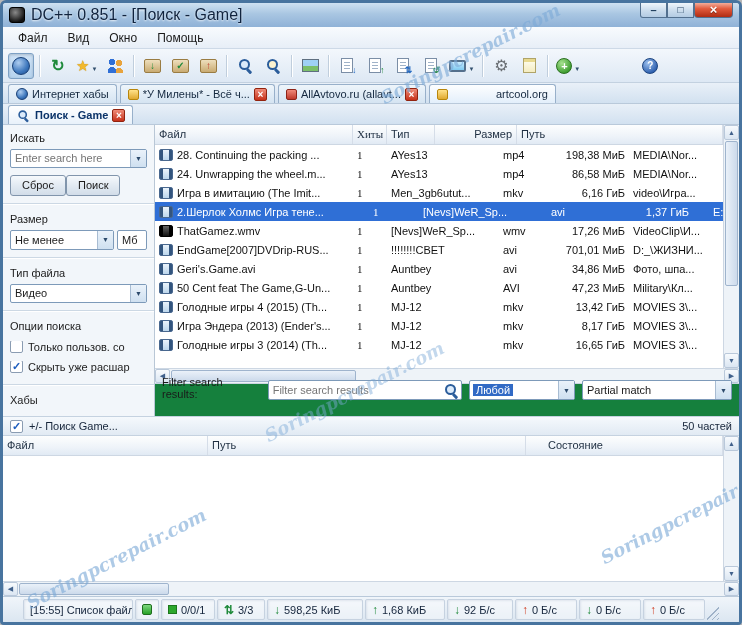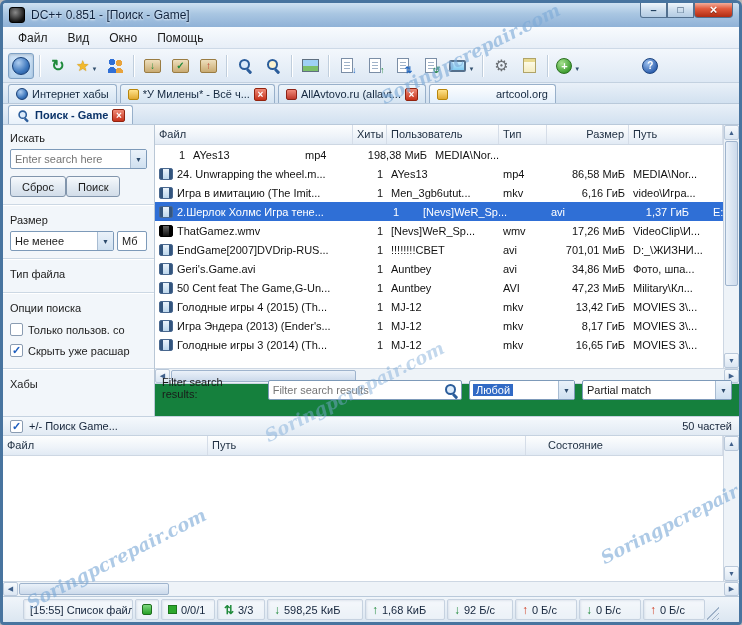--- a/index.html
+++ b/index.html
@@ -8,21 +8,21 @@
 
   .window { position:relative; width:742px; height:625px; display:flex; flex-direction:column;
     border:3px solid #48749f; border-radius:6px 6px 4px 4px; overflow:hidden;
     background:#dce7f3; box-shadow: inset 0 0 0 1px rgba(255,255,255,.55); }
 
   
   .titlebar { height:24px; flex:0 0 24px; display:flex; align-items:center; gap:6px; padding:0 6px;
     background: linear-gradient(#cfe1f2, #a9c6e2 45%, #8fb2d7); }
   .appic { width:16px; height:16px; border-radius:3px;
     background: radial-gradient(circle at 38% 32%, #8a8a8a, #111 75%); border:1px solid #000; }
-  .title { font-size:12px; color:#10233e; text-shadow:0 1px 2px rgba(255,255,255,.85); white-space:nowrap; }
+  .title { font-size:16px; color:#10233e; text-shadow:0 1px 2px rgba(255,255,255,.85); white-space:nowrap; }
   .win-controls { margin-left:auto; align-self:flex-start; display:flex; margin-top:-1px; }
   .wc { width:27px; height:16px; border:1px solid #53708f; border-top:none; display:flex; align-items:center; justify-content:center;
     background: linear-gradient(#f5f9fd,#cfdfee 50%,#b3cbe3); }
   .wc-min { border-radius:0 0 0 3px; }
   .wc-min::after { content:"–"; font-size:11px; font-weight:bold; color:#1b3a5a; }
   .wc-max::after { content:"□"; font-size:10px; color:#1b3a5a; }
   .wc-close { width:39px; border-radius:0 0 4px 4px;
     background: linear-gradient(#f6bcab,#e25a3c 45%,#b02c12); }
   .wc-close::after { content:"×"; font-size:13px; font-weight:bold; color:#fff; text-shadow:0 1px 1px rgba(0,0,0,.4); }
 
@@ -129,21 +129,21 @@
   .rhead { height:20px; flex:0 0 20px; display:flex; font-size:11px; color:#1d2d40;
     background: linear-gradient(#fdfefe,#eef3f9 60%,#e1eaf4); border-bottom:1px solid #cdd7e3; }
   .hc { padding:3px 4px; border-right:1px solid #d5dde8; white-space:nowrap; overflow:hidden; }
   .rbody { flex:1 1 auto; overflow:hidden; font-size:11px; color:#121212; background:#fff; }
   .rrow { display:flex; height:19px; align-items:center; }
   .rrow.selected { background:#2f6fd6; color:#fff;gap:16px; }
   .cell { padding:0 4px; white-space:nowrap; overflow:hidden; }
   .c-file { width:198px; flex:0 0 198px; }
   div.cell.c-file { display:flex; align-items:center; gap:4px; }
   .ftext { overflow:hidden; white-space:nowrap; }
-  .c-hits { width:34px; flex:0 0 34px; text-align:right; }
+  .c-hits { width:34px; flex:0 0 34px; text-align:left;font-family:Liberation Serif, serif; }
   .c-user { width:112px; flex:0 0 112px; }
   .c-type { width:48px; flex:0 0 48px; }
   .c-size { width:82px; flex:0 0 82px; text-align:right; }
   .c-path { flex:1 1 auto; min-width:0; }
   .vid { width:14px; height:12px; flex:0 0 14px; border:1px solid #49688f; border-radius:2px;
     background: linear-gradient(90deg,#33557e 0 3px,rgba(0,0,0,0) 3px calc(100% - 3px),#33557e calc(100% - 3px)),
                 linear-gradient(#eaf3fb,#bcd6ec); }
   .vid.dark { border-color:#000;
     background: linear-gradient(90deg,#000 0 3px,rgba(0,0,0,0) 3px calc(100% - 3px),#000 calc(100% - 3px)),
                 linear-gradient(#666,#111); }
@@ -348,47 +348,54 @@
         <div class="combo" style="flex:1 1 auto; min-width:0;">
           <span class="val">Не менее</span>
           <span class="darr"></span>
         </div>
         <div class="combo" style="width:30px; flex:0 0 30px;">
           <span class="val">Мб</span>
         </div>
       </div>
       <div class="sdiv"></div>
       <div class="slabel">Тип файла</div>
+      <div class="combo">
+        <span class="val">Видео</span>
+        <span class="darr"></span>
+      </div>
       <div class="sdiv"></div>
       <div class="slabel">Опции поиска</div>
       <div class="optrow">
         <span class="cb"></span>
         <span>Только пользов. со</span>
       </div>
       <div class="optrow">
         <span class="cb checked"></span>
         <span>Скрыть уже расшар</span>
       </div>
       <div class="sdiv"></div>
       <div class="slabel">Хабы</div>
     </div>
 
     <div class="main">
       <div class="results-wrap">
         <div class="rtable">
           <div class="rhead">
             <div class="hc c-file">Файл</div>
             <div class="hc c-hits">Хиты</div>
-            <div class="hc c-user">Пользователь</div>
             <div class="hc c-type">Тип</div>
             <div class="hc c-size">Размер</div>
             <div class="hc c-path">Путь</div>
           </div>
           <div class="rbody">
             <div class="rrow">
+              <div class="cell c-file">
+                  <span class="vid"></span>
+                  <span class="ftext">28. Continuing the packing ...</span>
+                </div>
               <div class="cell c-hits">1</div>
               <div class="cell c-user">AYes13</div>
               <div class="cell c-type">mp4</div>
               <div class="cell c-size">198,38 МиБ</div>
               <div class="cell c-path">MEDIA\Nor...</div>
             </div>
             <div class="rrow">
               <div class="cell c-file">
                   <span class="vid"></span>
                   <span class="ftext">24. Unwrapping the wheel.m...</span>

